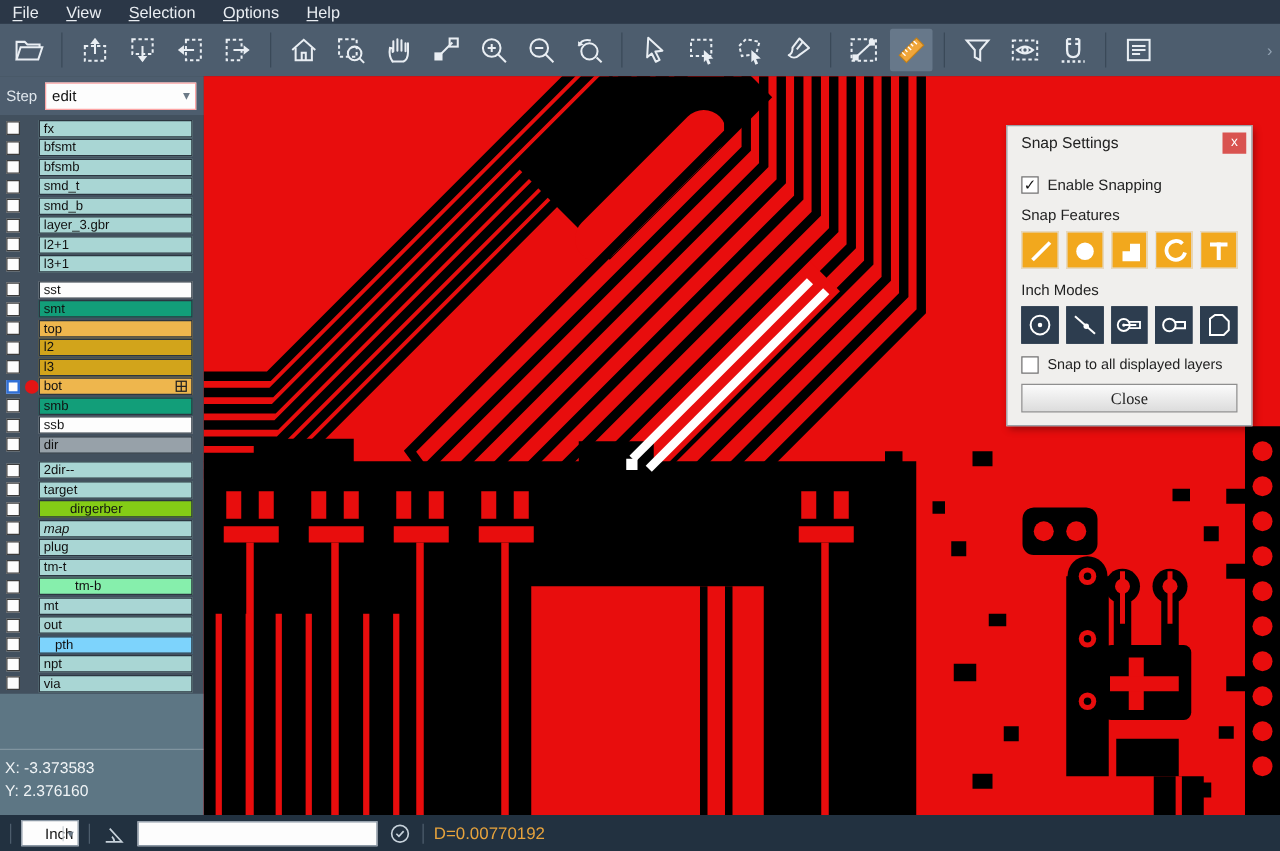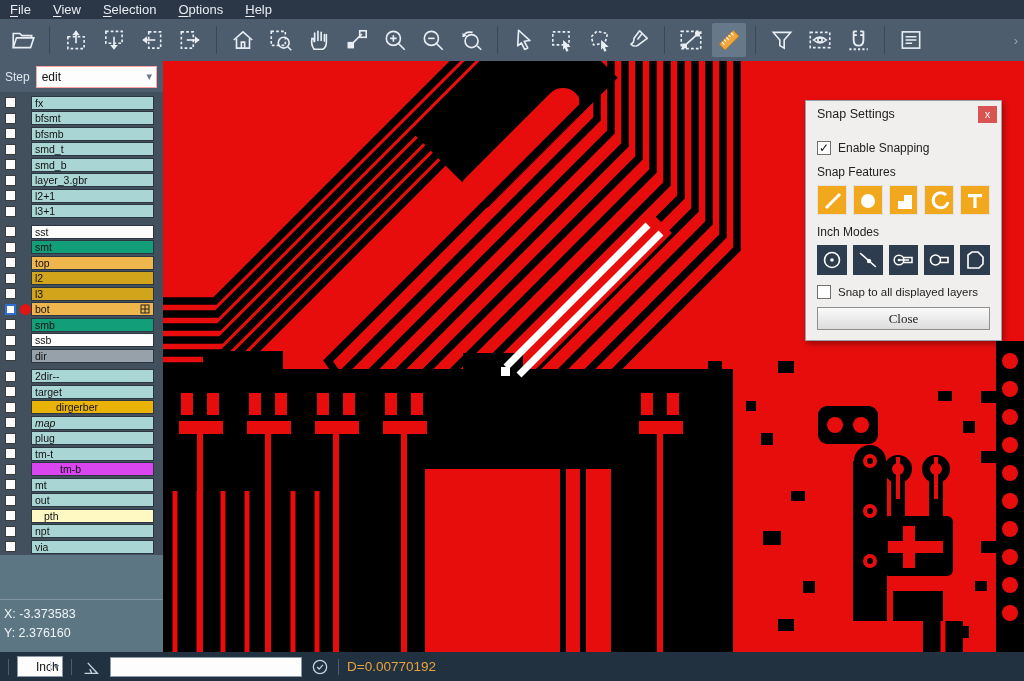--- a/index.html
+++ b/index.html
@@ -410,21 +410,21 @@
               <div class="box"></div>
             </div>
             <div class="lind"></div>
             <div class="lpill" style="background: rgb(169, 214, 212);">target</div>
           </div>
           <div class="lrow">
             <div class="lcb">
               <div class="box"></div>
             </div>
             <div class="lind"></div>
-            <div class="lpill" style="background: #eab308; padding-left: 24px;">dirgerber</div>
+            <div class="lpill" style="background: #84cc16; padding-left: 24px;">dirgerber</div>
           </div>
           <div class="lrow">
             <div class="lcb">
               <div class="box"></div>
             </div>
             <div class="lind"></div>
             <div class="lpill" style="background: rgb(169, 214, 212); font-style: italic;">map</div>
           </div>
           <div class="lrow">
             <div class="lcb">
@@ -438,42 +438,42 @@
               <div class="box"></div>
             </div>
             <div class="lind"></div>
             <div class="lpill" style="background: rgb(169, 214, 212);">tm-t</div>
           </div>
           <div class="lrow">
             <div class="lcb">
               <div class="box"></div>
             </div>
             <div class="lind"></div>
-            <div class="lpill" style="background: #d946ef; padding-left: 28px;">tm-b</div>
+            <div class="lpill" style="background: #86efac; padding-left: 28px;">tm-b</div>
           </div>
           <div class="lrow">
             <div class="lcb">
               <div class="box"></div>
             </div>
             <div class="lind"></div>
             <div class="lpill" style="background: rgb(169, 214, 212);">mt</div>
           </div>
           <div class="lrow">
             <div class="lcb">
               <div class="box"></div>
             </div>
             <div class="lind"></div>
             <div class="lpill" style="background: rgb(169, 214, 212);">out</div>
           </div>
           <div class="lrow">
             <div class="lcb">
               <div class="box"></div>
             </div>
             <div class="lind"></div>
-            <div class="lpill" style="background: #fef9c3; padding-left: 12px;">pth</div>
+            <div class="lpill" style="background: #7dd3fc; padding-left: 12px;">pth</div>
           </div>
           <div class="lrow">
             <div class="lcb">
               <div class="box"></div>
             </div>
             <div class="lind"></div>
             <div class="lpill" style="background: rgb(169, 214, 212);">npt</div>
           </div>
           <div class="lrow">
             <div class="lcb">

